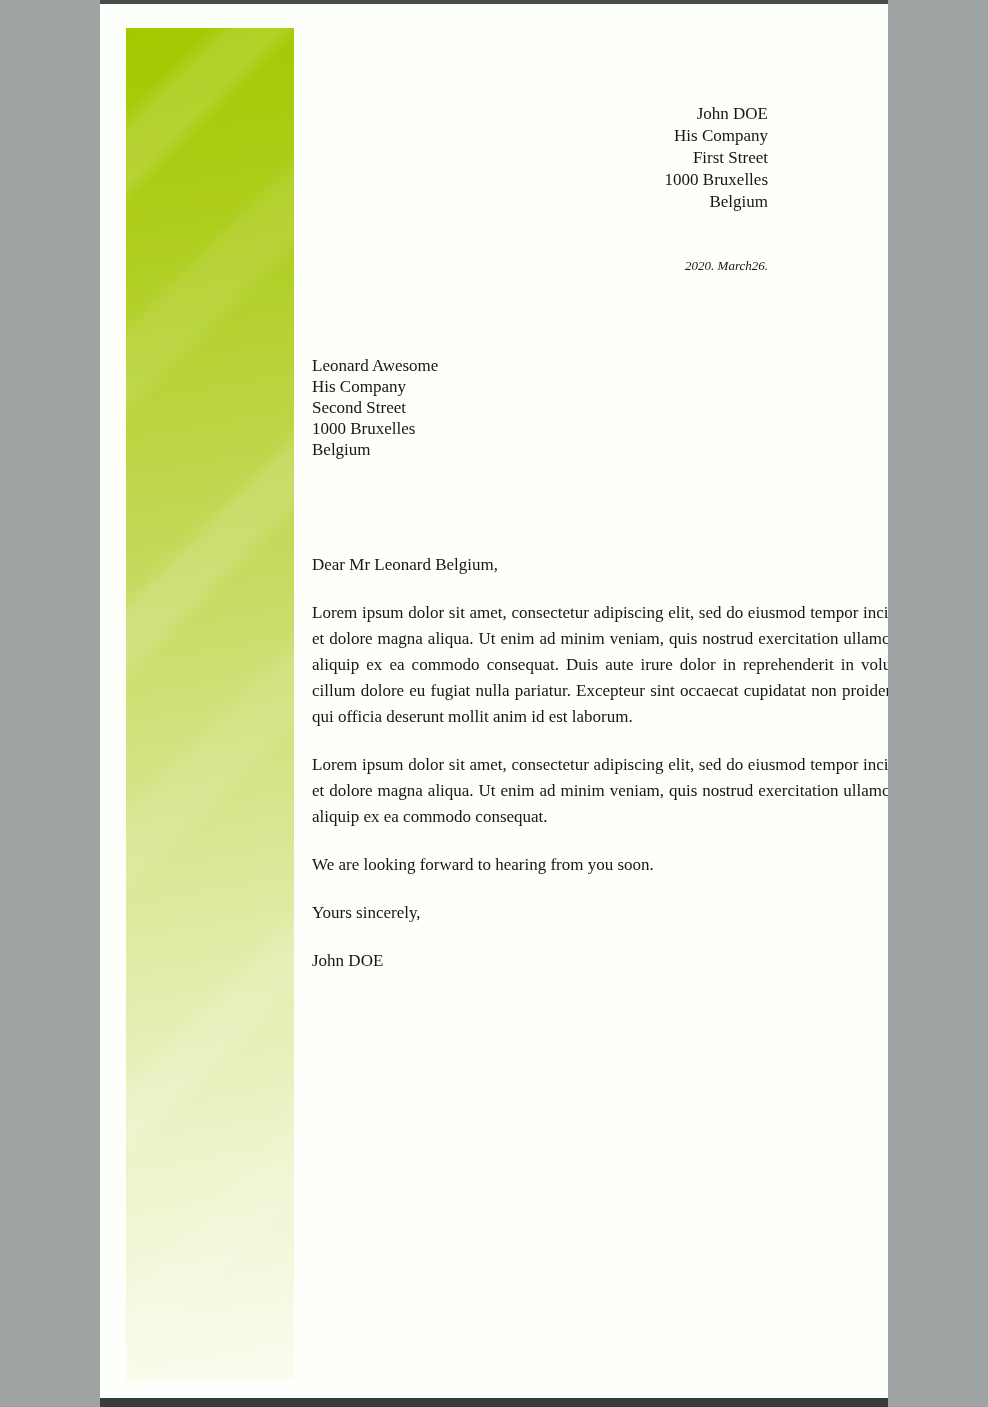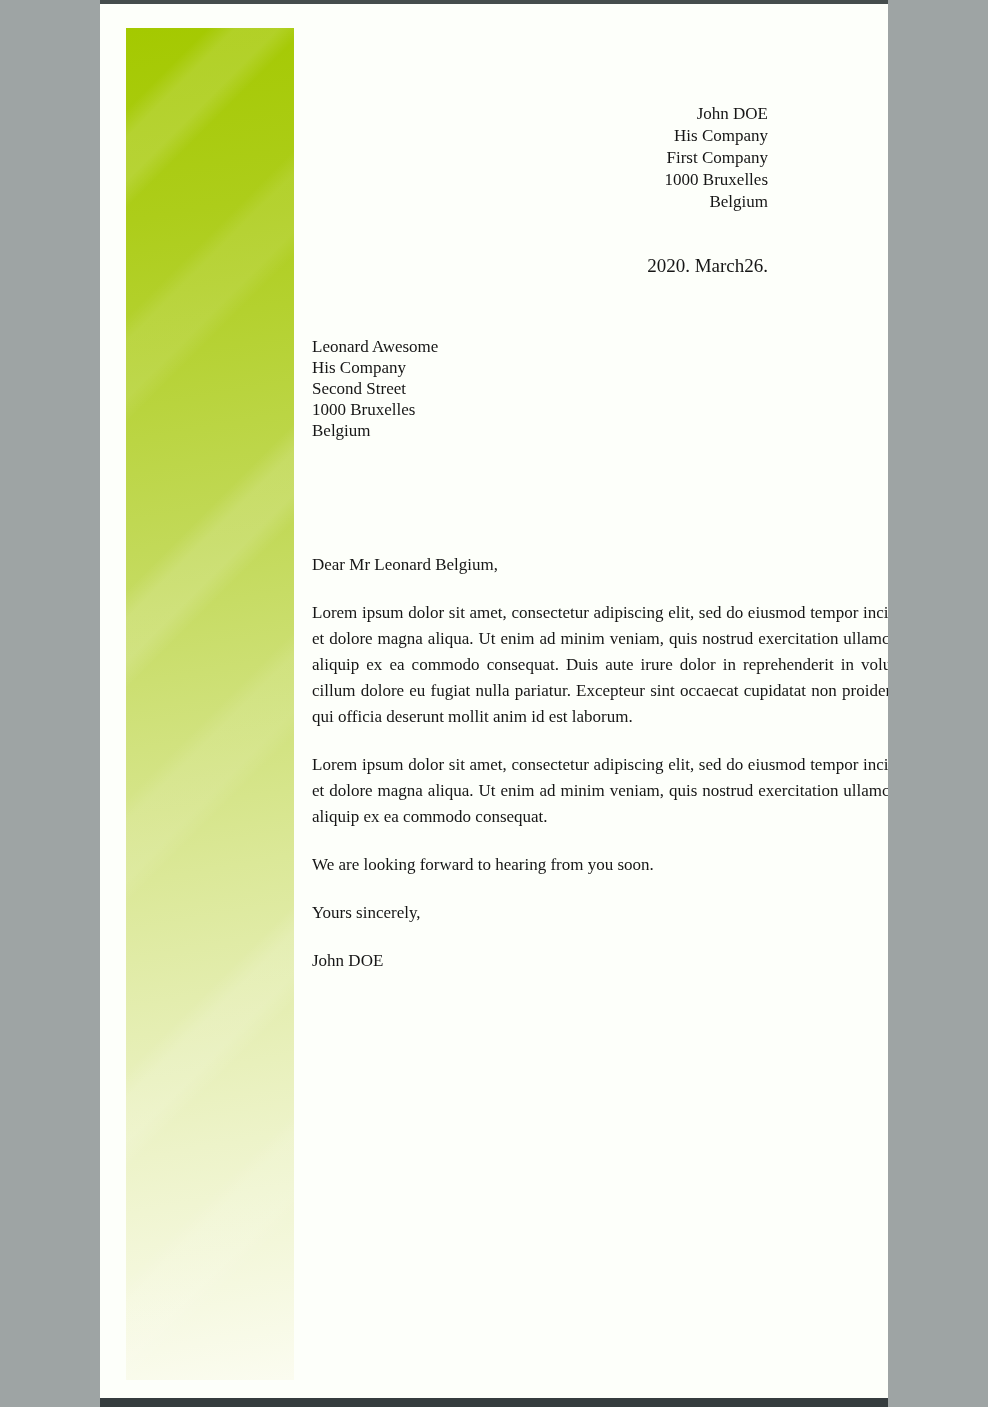--- a/index.html
+++ b/index.html
@@ -39,24 +39,24 @@
         #dbe898 62%,
         #edf3c9 82%,
         var(--gradient-fade) 100%);
   }
   .sender{
     position:absolute;top:103px;right:120px;
     text-align:right;font-size:17px;line-height:22px;
   }
   .date{
     position:absolute;top:255px;right:120px;
-    text-align:right;font-size:19px;line-height:22px;
+    text-align:right;font-size:13px;line-height:22px;font-style:italic;
   }
   .recipient{
-    position:absolute;top:336px;left:212px;
+    position:absolute;top:355px;left:212px;
     text-align:left;font-size:17px;line-height:21px;
   }
   .letter-body{
     position:absolute;top:552px;left:212px;width:685px;
     font-size:17px;line-height:26px;
   }
   .letter-body p{margin:0 0 22px;}
   .letter-body p.justified{text-align:justify;}
   .address-line{display:block;}
 </style>
@@ -65,21 +65,21 @@
 
 <div class="viewport">
 
   <div class="edge-bar top"></div>
 
   <div class="sidebar"></div>
 
   <div class="sender">
     <span class="address-line">John DOE</span>
     <span class="address-line">His Company</span>
-    <span class="address-line">First Company</span>
+    <span class="address-line">First Street</span>
     <span class="address-line">1000 Bruxelles</span>
     <span class="address-line">Belgium</span>
   </div>
 
   <div class="date">2020. March26.</div>
 
   <div class="recipient">
     <span class="address-line">Leonard Awesome</span>
     <span class="address-line">His Company</span>
     <span class="address-line">Second Street</span>

